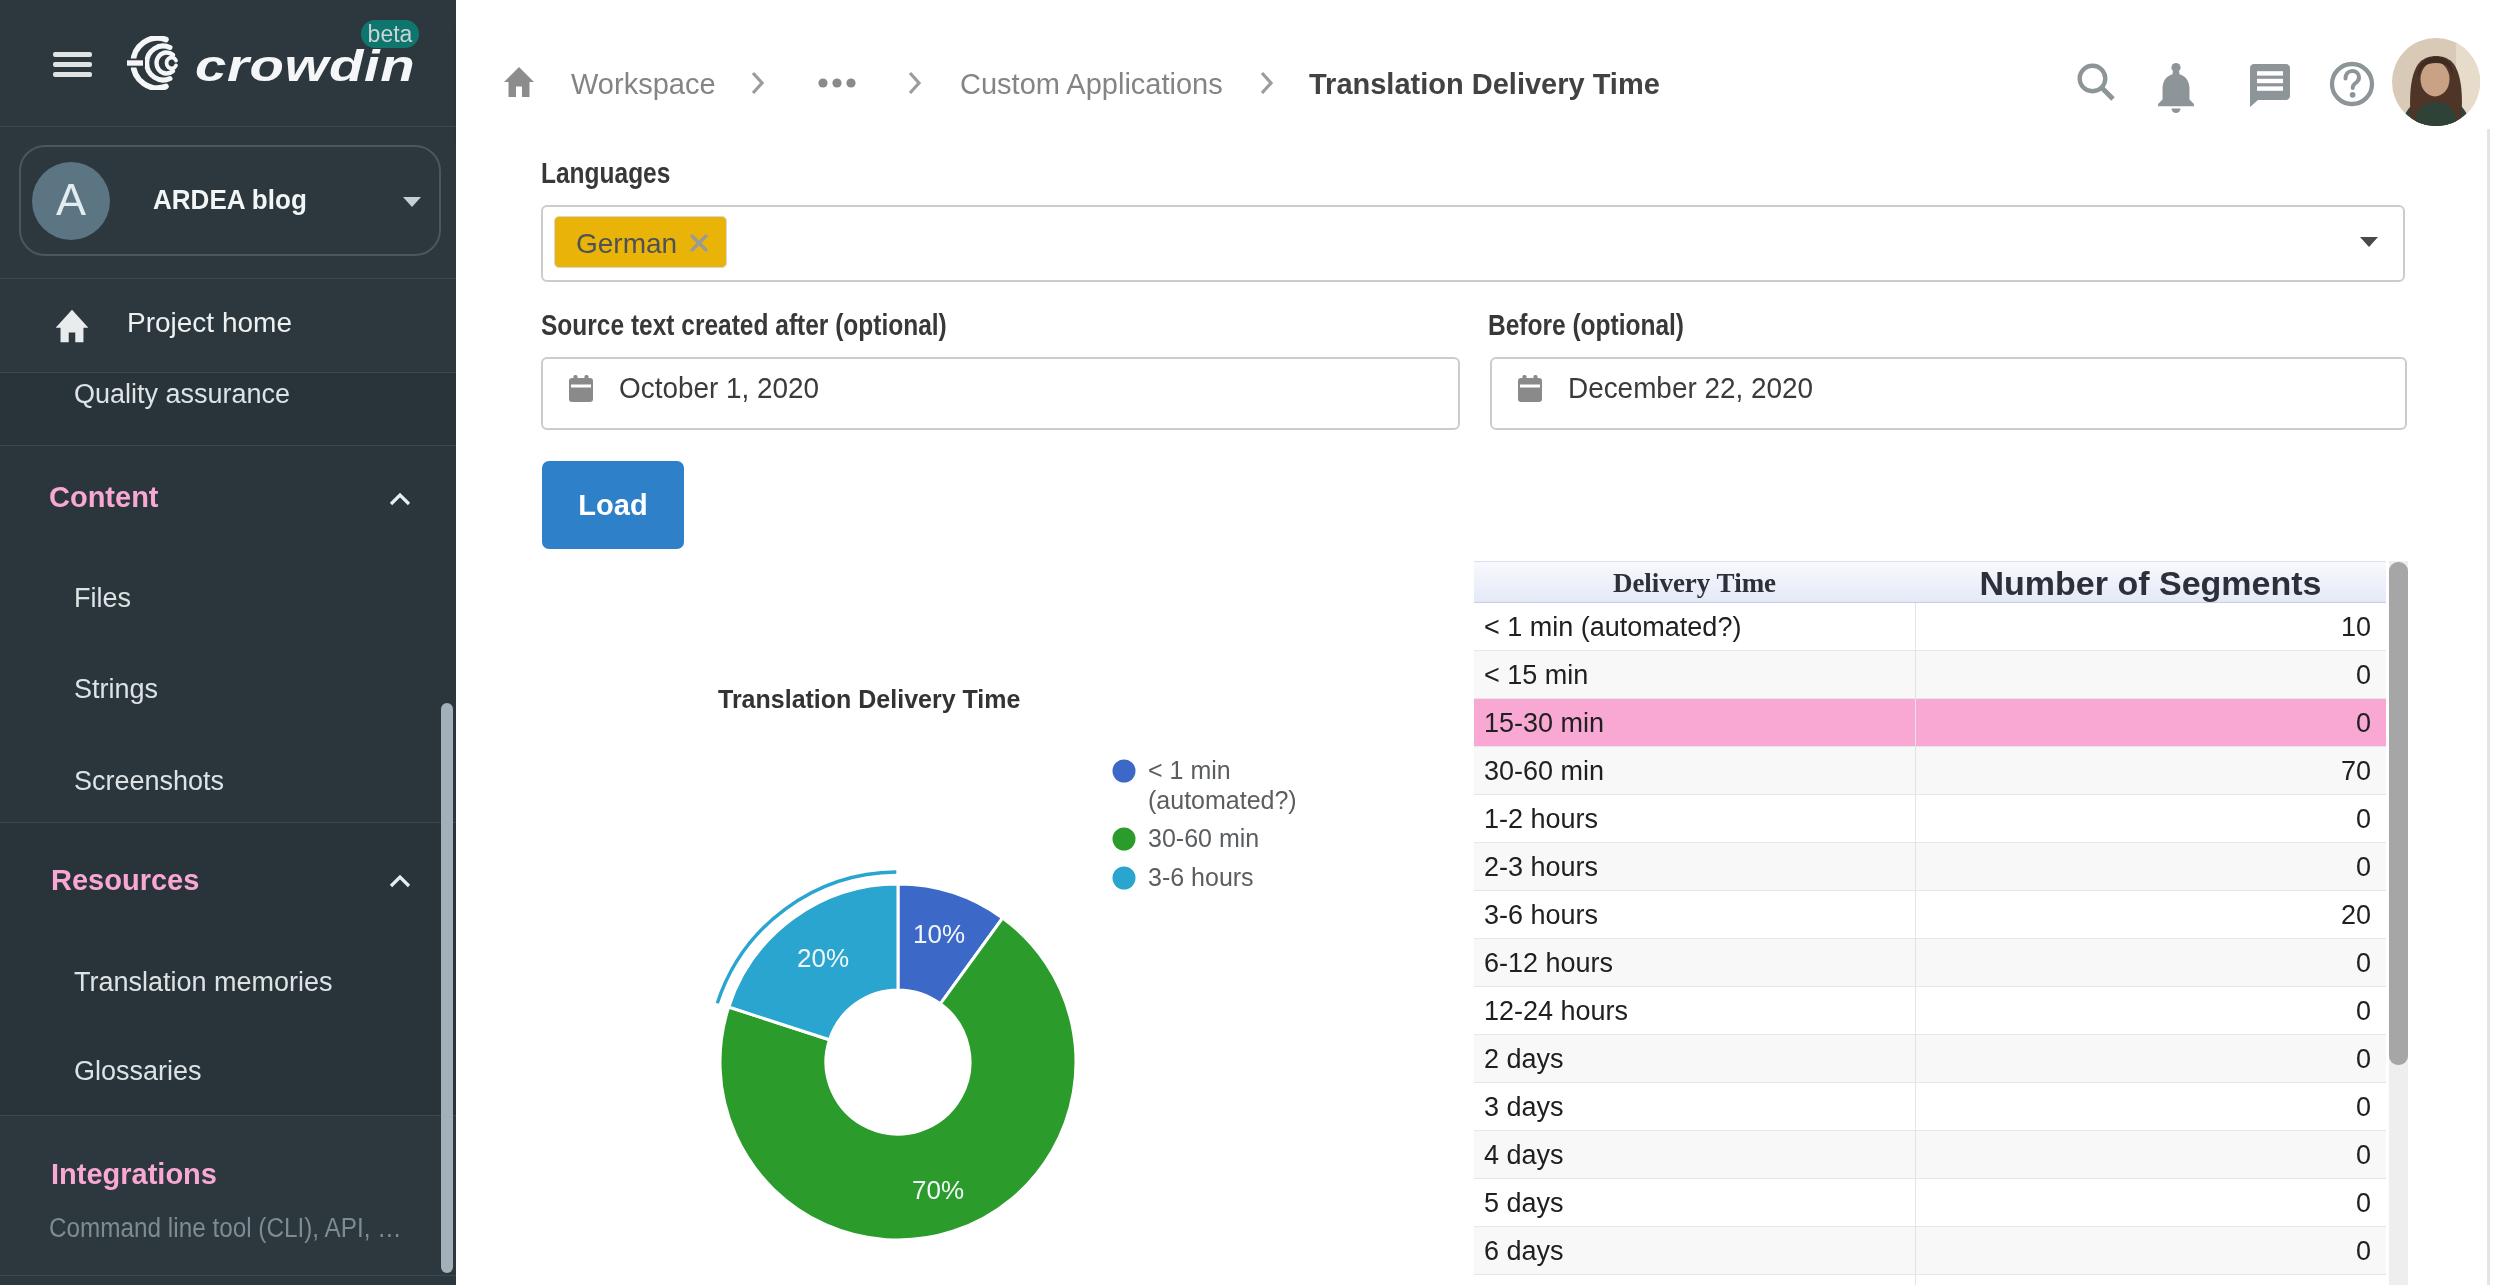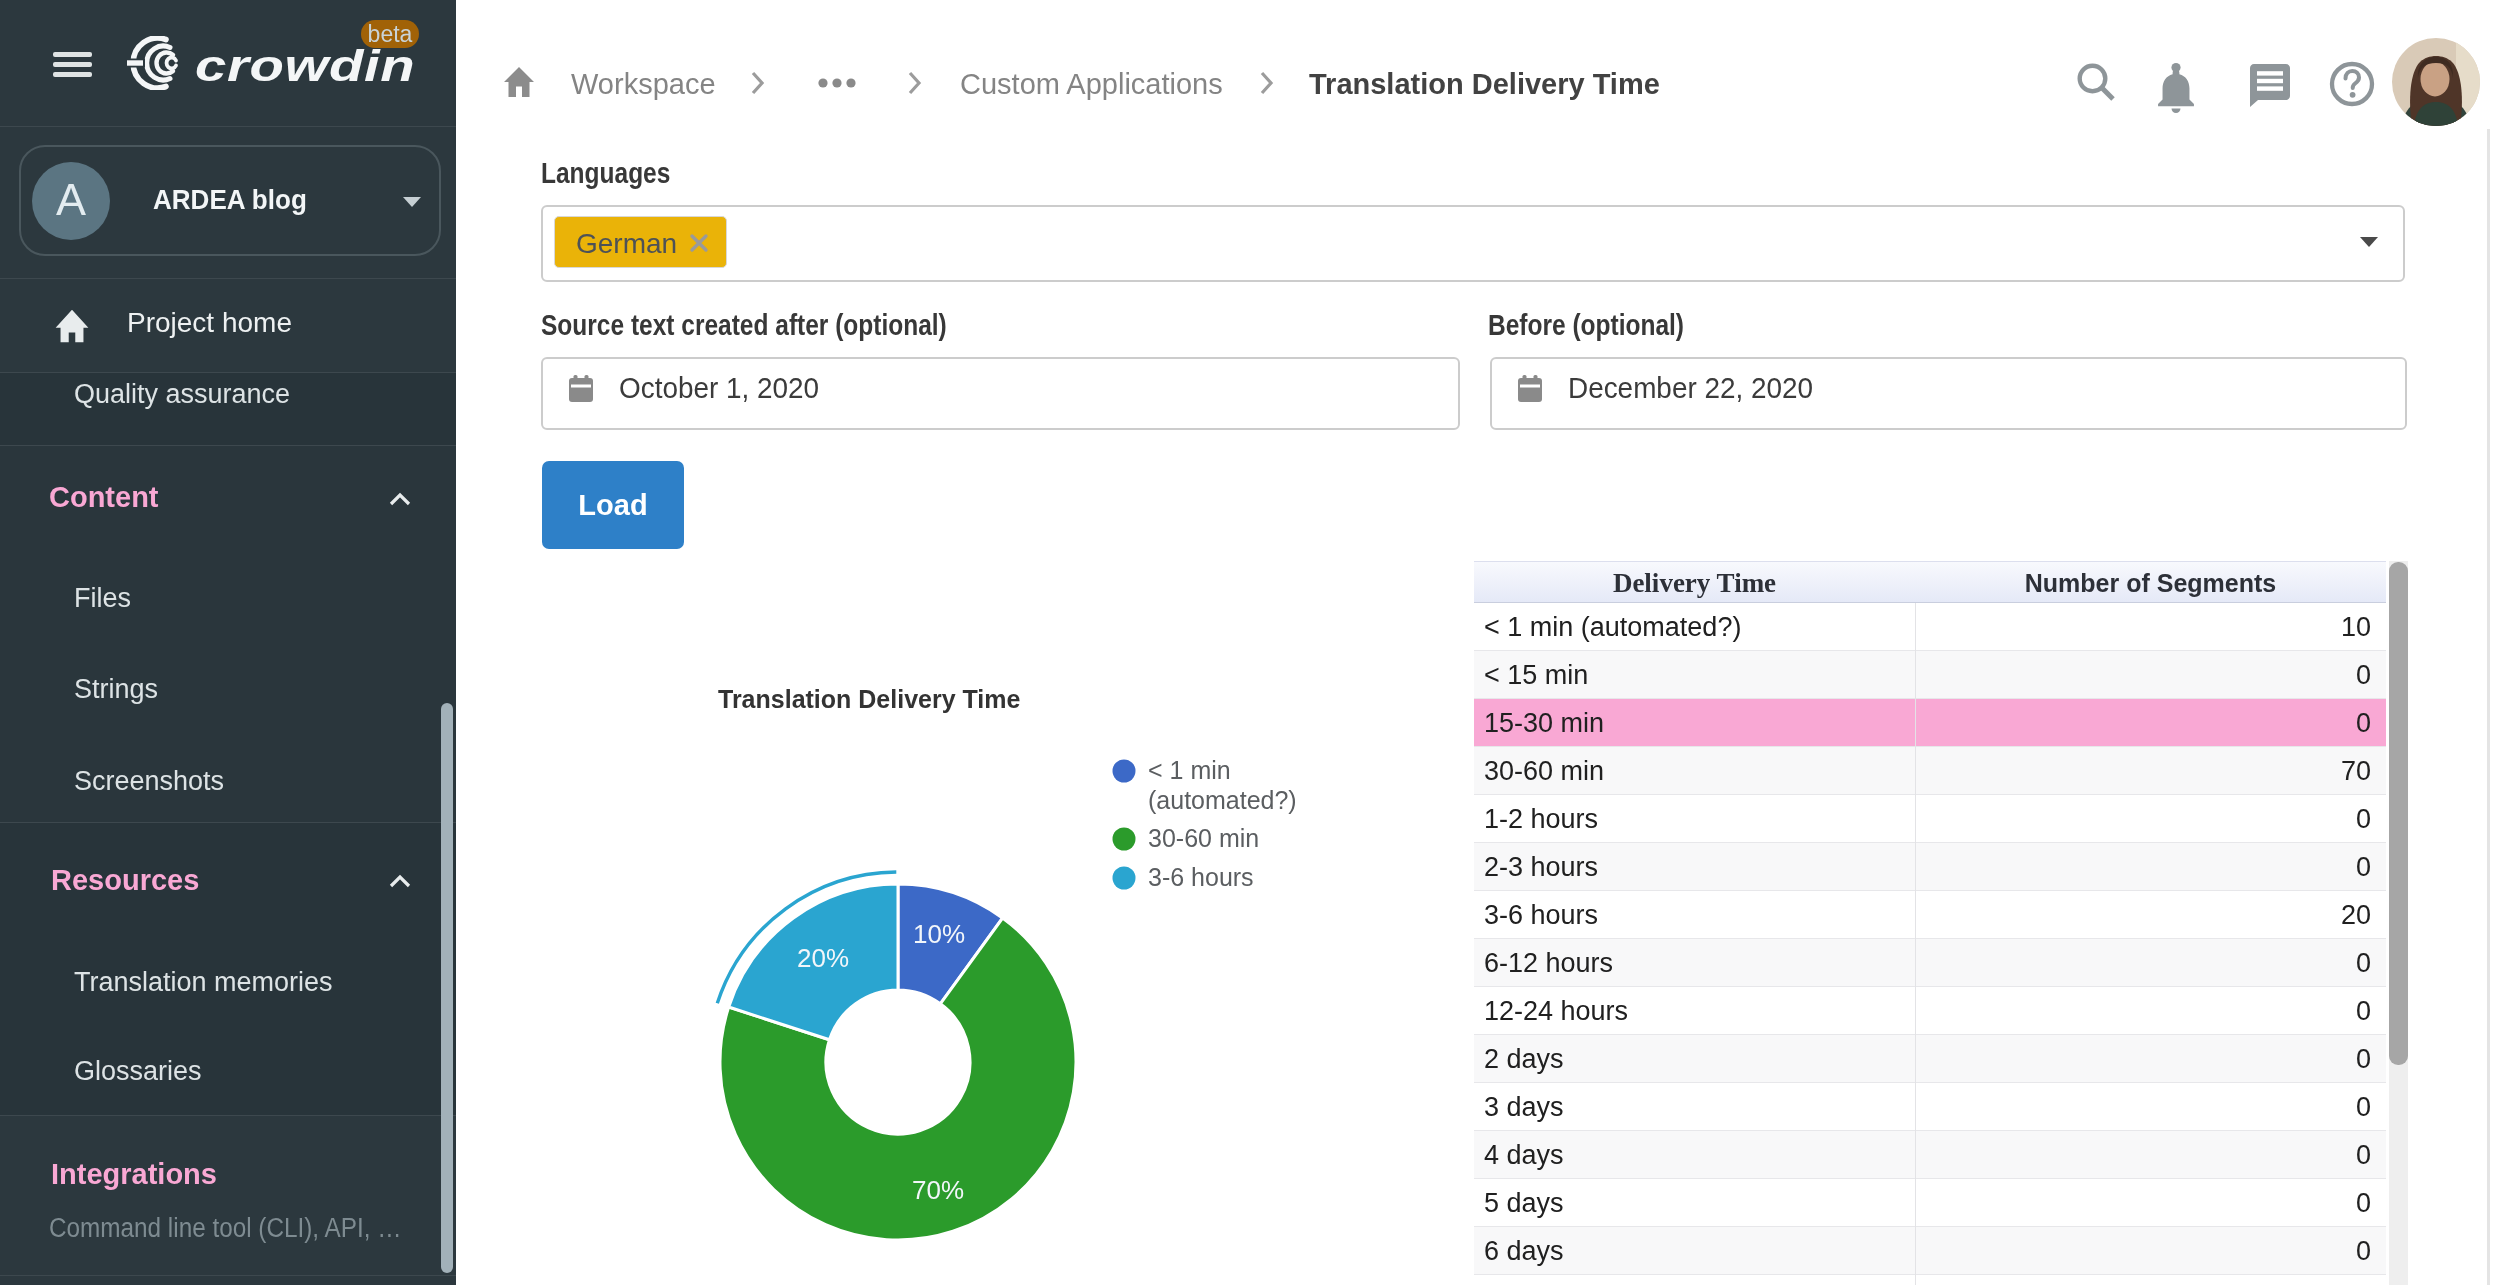--- a/index.html
+++ b/index.html
@@ -51,21 +51,21 @@
       <path d="M47 19 A 10 10.5 0 1 0 47 35" stroke-width="4.4"></path>
       <path d="M50 24.5 A 5 5.5 0 1 0 50 29.5" stroke-width="3.8"></path>
     </g>
     <rect x="0" y="22.5" width="19" height="9" fill="#2c383e"></rect>
     <rect x="1" y="24.3" width="16" height="5.4" fill="#f4f6f7"></rect>
   </svg>
   <div class="abs" style="left:195px; top:41px; font-size:44px; font-weight:bold; font-style:italic;
        color:#f4f6f7; transform:scaleX(1.28); transform-origin:left; letter-spacing:0.5px;">crowdin</div>
 
   <div class="abs" style="left:361px; top:20px; width:58px; height:28px; border-radius:14px;
-       background:#a16207; color:#c9d3d7; font-size:23px; text-align:center; line-height:28px;">beta</div>
+       background:#0f766e; color:#c9d3d7; font-size:23px; text-align:center; line-height:28px;">beta</div>
 
   <div class="sep" style="top:126px;"></div>
 
   <div class="abs" style="left:19px; top:145px; width:422px; height:111px; border:2px solid #4a575d; border-radius:26px;"></div>
   <div class="abs" style="left:32px; top:162px; width:78px; height:78px; border-radius:50%; background:#5b7582;
        color:#e3ecf0; font-size:45px; text-align:center; line-height:76px;">A</div>
   <div class="abs" style="left:153px; top:184px; font-size:28px; font-weight:bold; color:#f3f6f7; transform:scaleX(0.93); transform-origin:left;">ARDEA blog</div>
   <svg class="abs" style="left:402px; top:196px;" width="20" height="12" viewBox="0 0 20 12">
     <path d="M1 1 L10 11 L19 1 Z" fill="#c6cfd3"></path>
   </svg>
@@ -224,21 +224,21 @@
       <text x="42" y="98">30-60 min</text>
       <text x="42" y="137">3-6 hours</text>
     </g>
   </svg>
 
   <div class="abs" style="left:1018px; top:432px; width:912px; height:42px;
        background:linear-gradient(#f8f9fd,#e5e9f7); border-top:1px solid #dcdfee; border-bottom:1px solid #c9cede;">
     <div style="position:absolute; left:0; top:0; width:441px; height:42px; text-align:center; line-height:42px;
          font-size:27px; font-weight:bold; color:#2d3038;font-family:Liberation Serif, serif;">Delivery Time</div>
     <div style="position:absolute; left:441px; top:0; width:471px; height:42px; text-align:center; line-height:42px;
-         font-size:25px; font-weight:bold; color:#2d3038;">Number of Segments</div>
+         font-size:34px; font-weight:bold; color:#2d3038;">Number of Segments</div>
   </div>
   <div id="tbody">
   <div class="trow" style="top:474px; background:#ffffff; border-bottom:1px solid #e7e7ea;">
           <div class="tcell" style="left:10px;">&lt; 1 min (automated?)</div>
           <div class="tcell" style="left:441px; width:456px; text-align:right;">10</div>
           <div style="position:absolute; left:441px; top:0; width:1px; height:48px; background:#e3e3e6;"></div>
         </div>
   <div class="trow" style="top:522px; background:#f8f8f9; border-bottom:1px solid #e7e7ea;">
           <div class="tcell" style="left:10px;">&lt; 15 min</div>
           <div class="tcell" style="left:441px; width:456px; text-align:right;">0</div>

